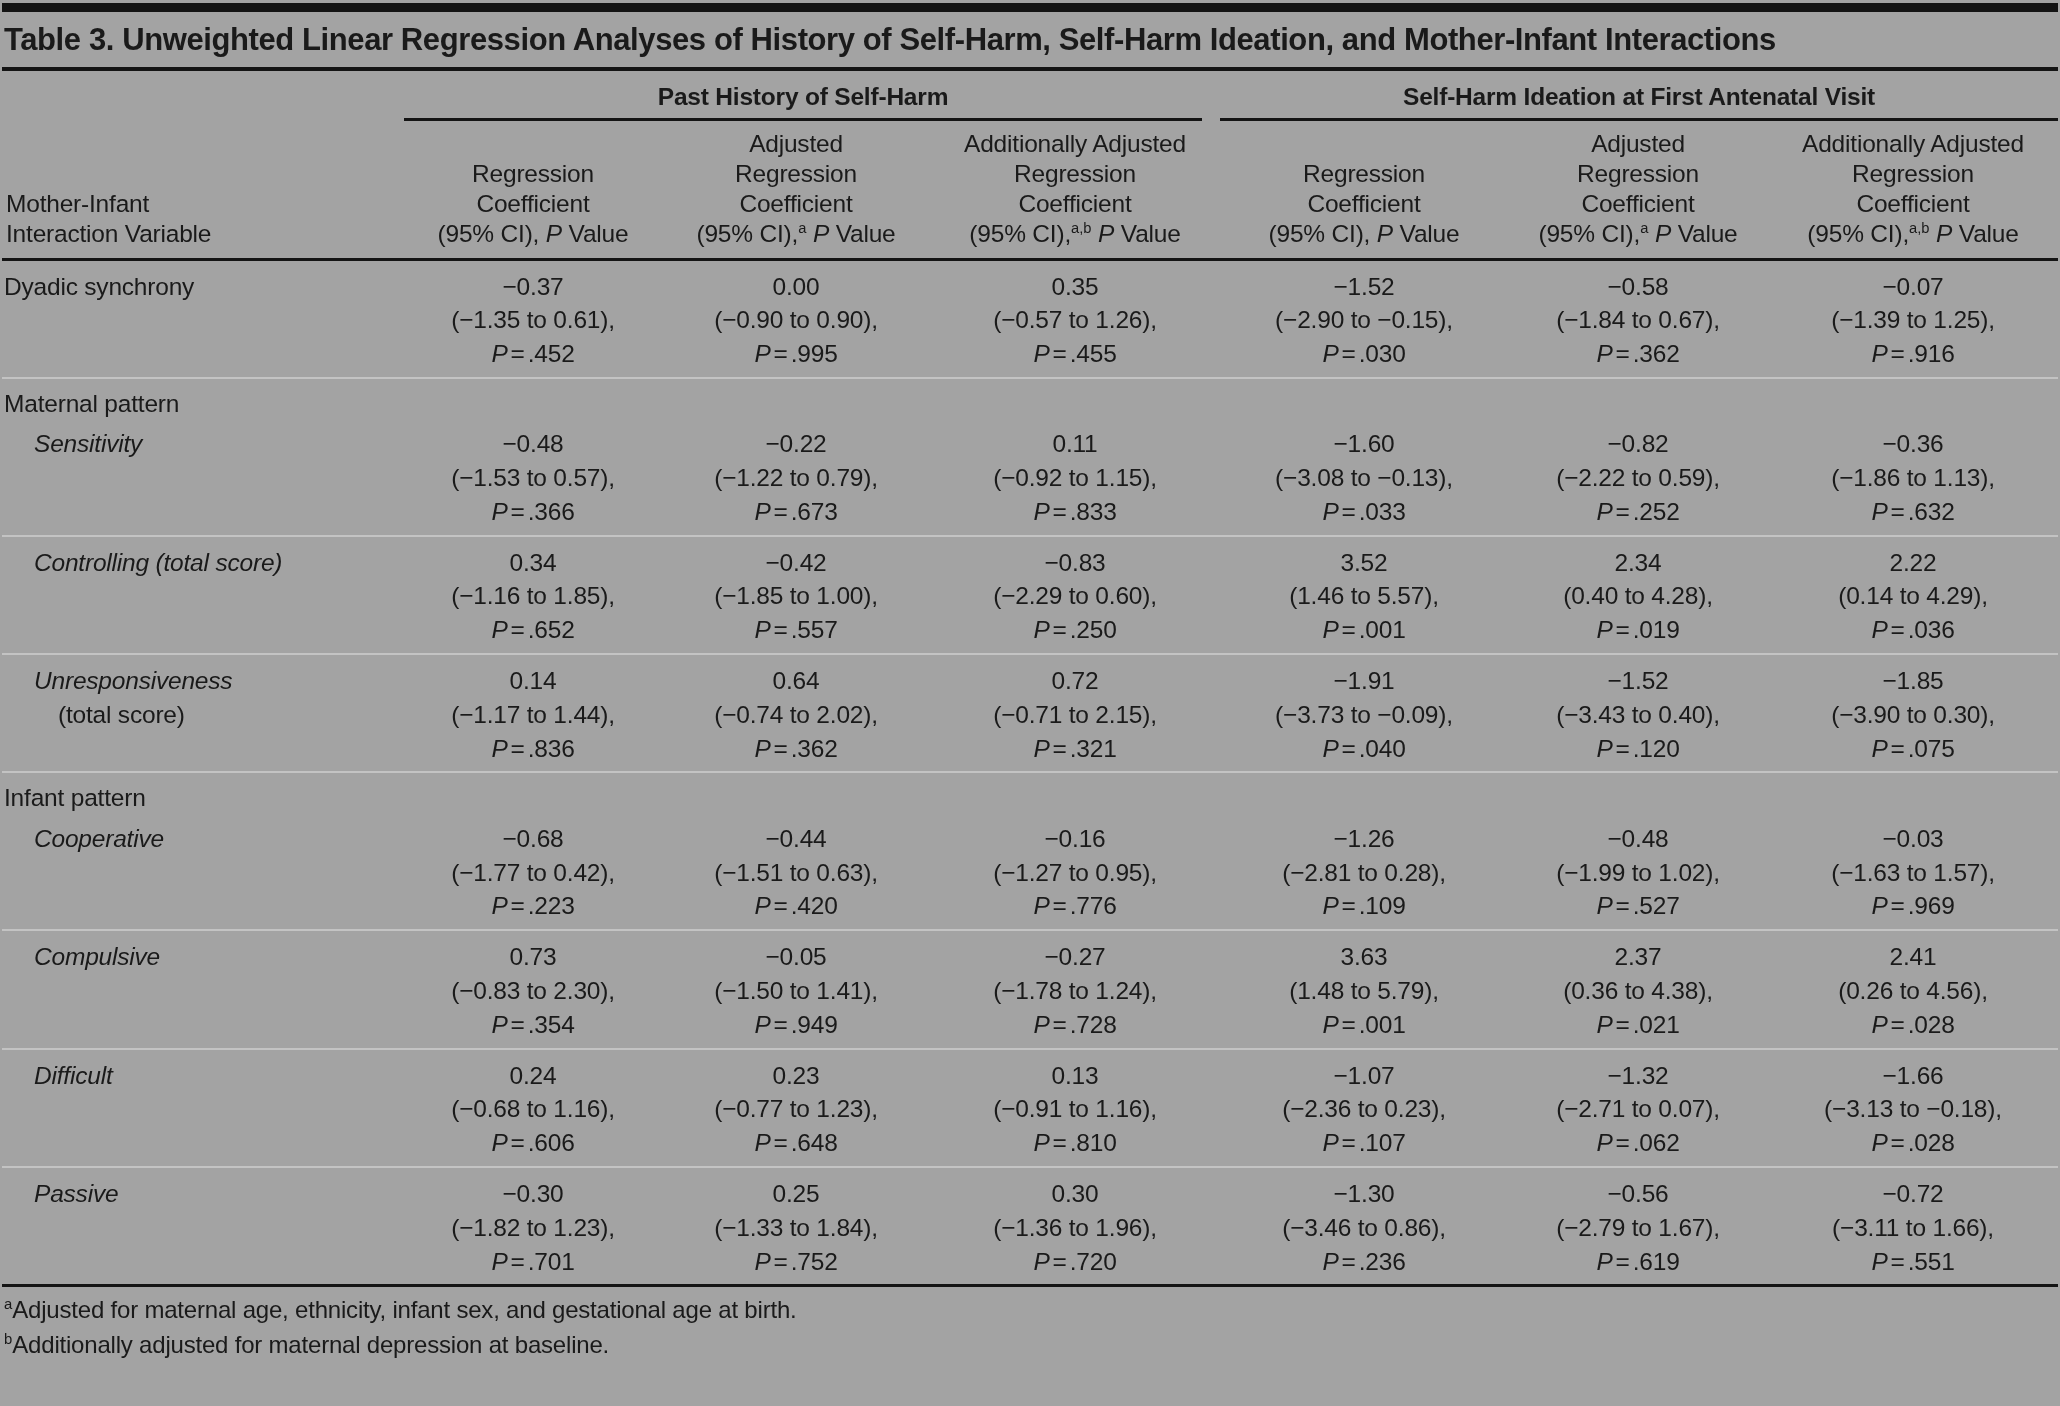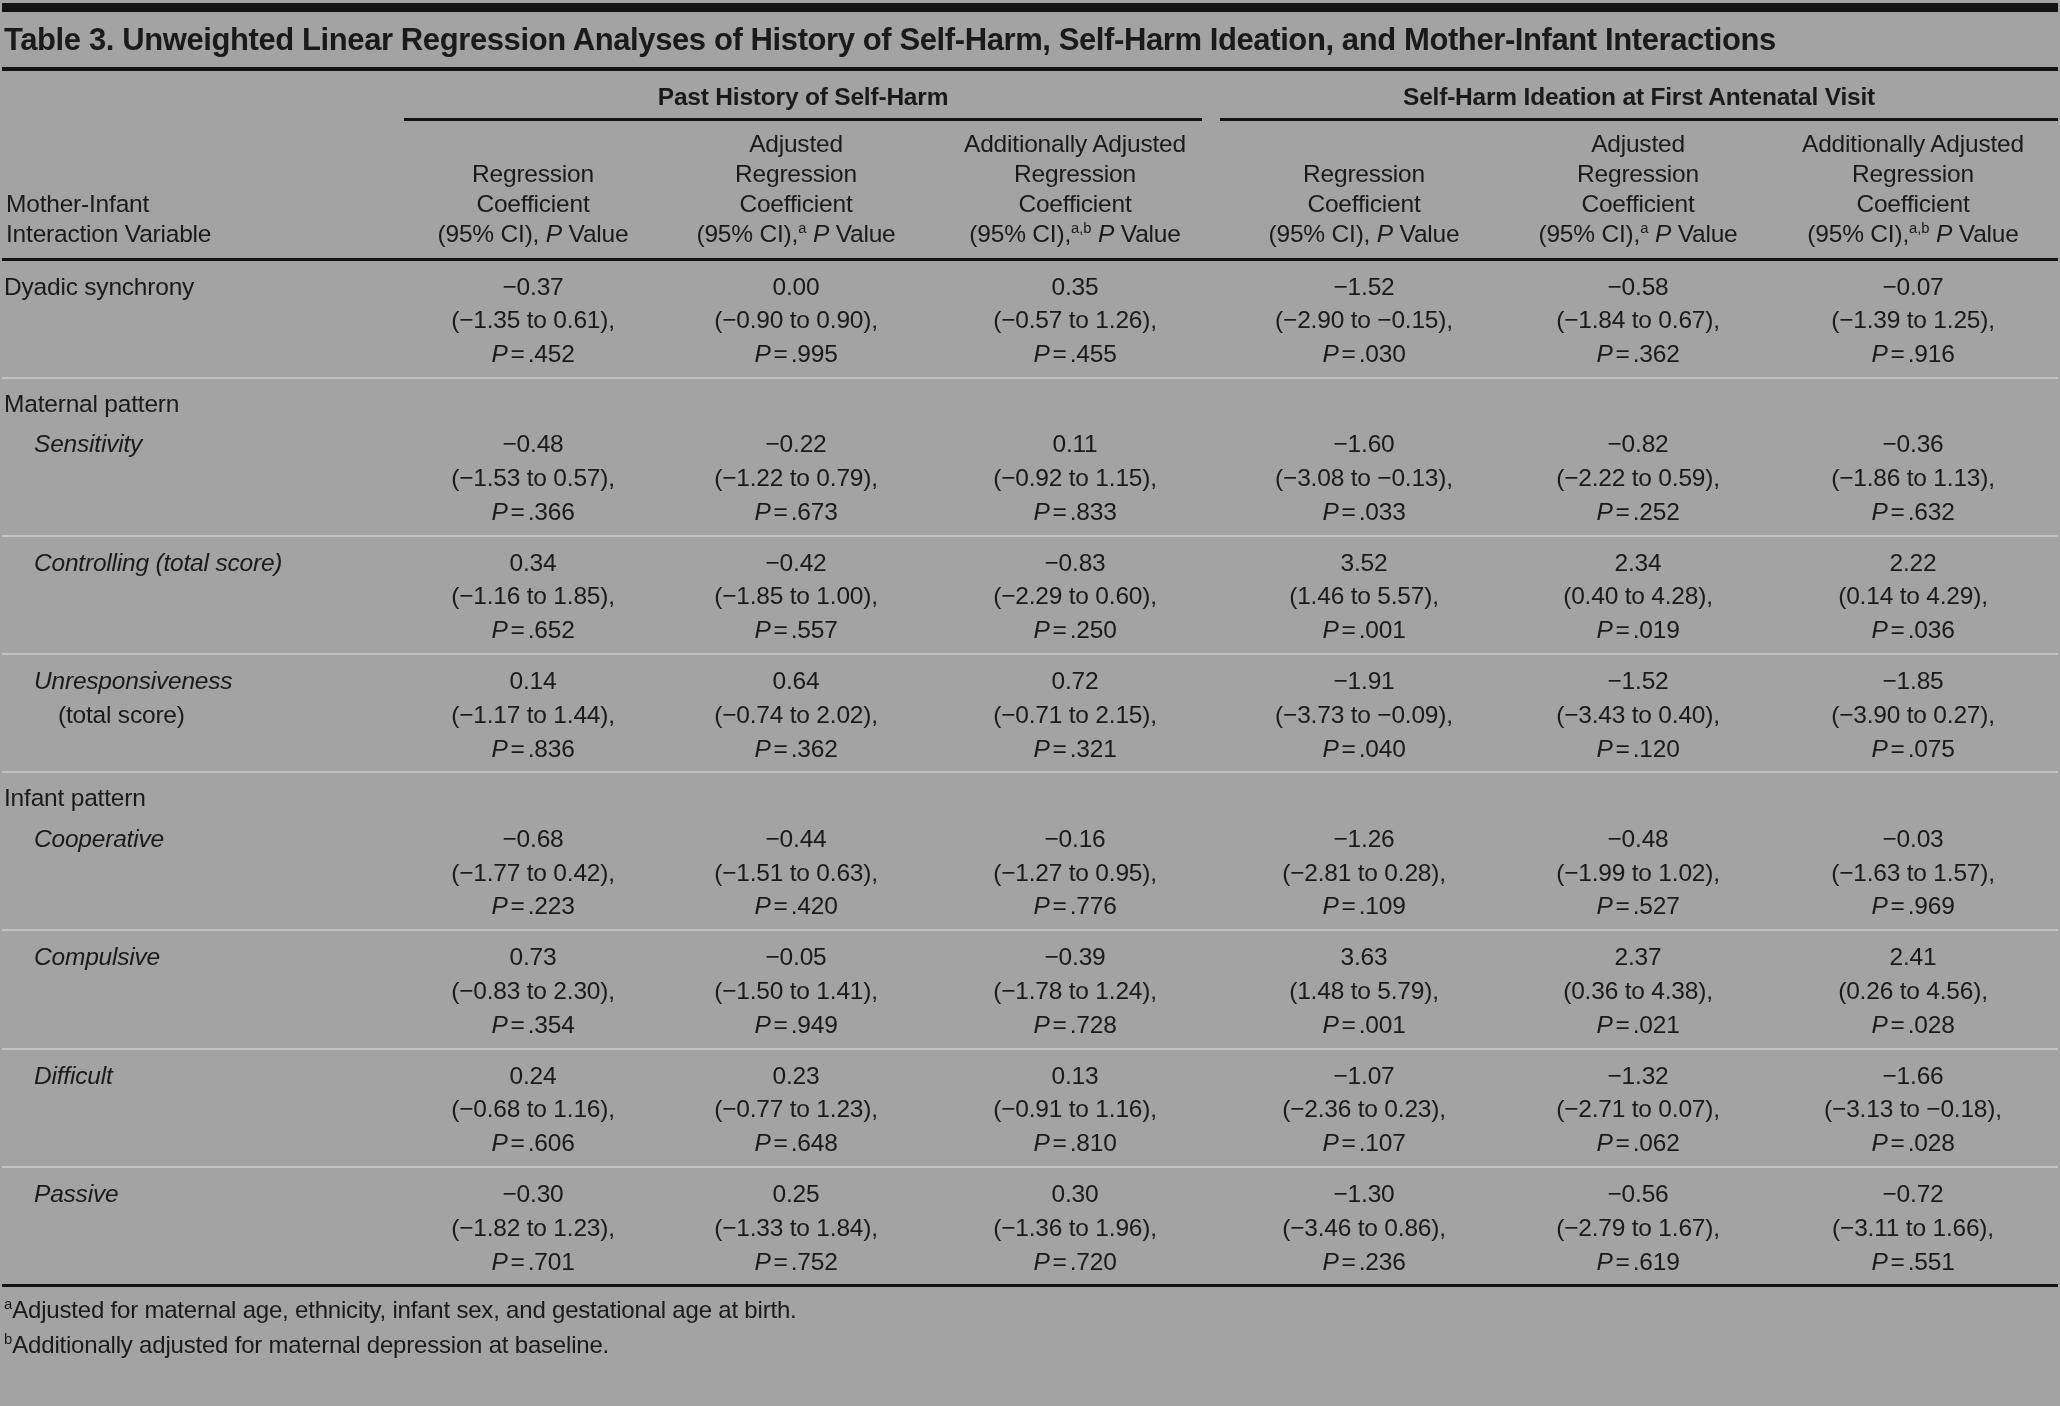--- a/index.html
+++ b/index.html
@@ -251,21 +251,21 @@
             <div>(−3.73 to −0.09),</div>
             <div class="pline"><i>P</i><span class="eq">=</span>.040</div>
           </td>
           <td class="val">
             <div>−1.52</div>
             <div>(−3.43 to 0.40),</div>
             <div class="pline"><i>P</i><span class="eq">=</span>.120</div>
           </td>
           <td class="val">
             <div>−1.85</div>
-            <div>(−3.90 to 0.27),</div>
+            <div>(−3.90 to 0.30),</div>
             <div class="pline"><i>P</i><span class="eq">=</span>.075</div>
           </td>
         </tr>
         <tr class="section">
           <td class="section-label" colspan="7">Infant pattern</td>
         </tr>
         <tr class="data">
           <td class="row-label">
             <div class="lbl indent1">Cooperative</div>
           </td>
@@ -308,21 +308,21 @@
             <div>0.73</div>
             <div>(−0.83 to 2.30),</div>
             <div class="pline"><i>P</i><span class="eq">=</span>.354</div>
           </td>
           <td class="val">
             <div>−0.05</div>
             <div>(−1.50 to 1.41),</div>
             <div class="pline"><i>P</i><span class="eq">=</span>.949</div>
           </td>
           <td class="val">
-            <div>−0.39</div>
+            <div>−0.27</div>
             <div>(−1.78 to 1.24),</div>
             <div class="pline"><i>P</i><span class="eq">=</span>.728</div>
           </td>
           <td class="val">
             <div>3.63</div>
             <div>(1.48 to 5.79),</div>
             <div class="pline"><i>P</i><span class="eq">=</span>.001</div>
           </td>
           <td class="val">
             <div>2.37</div>

